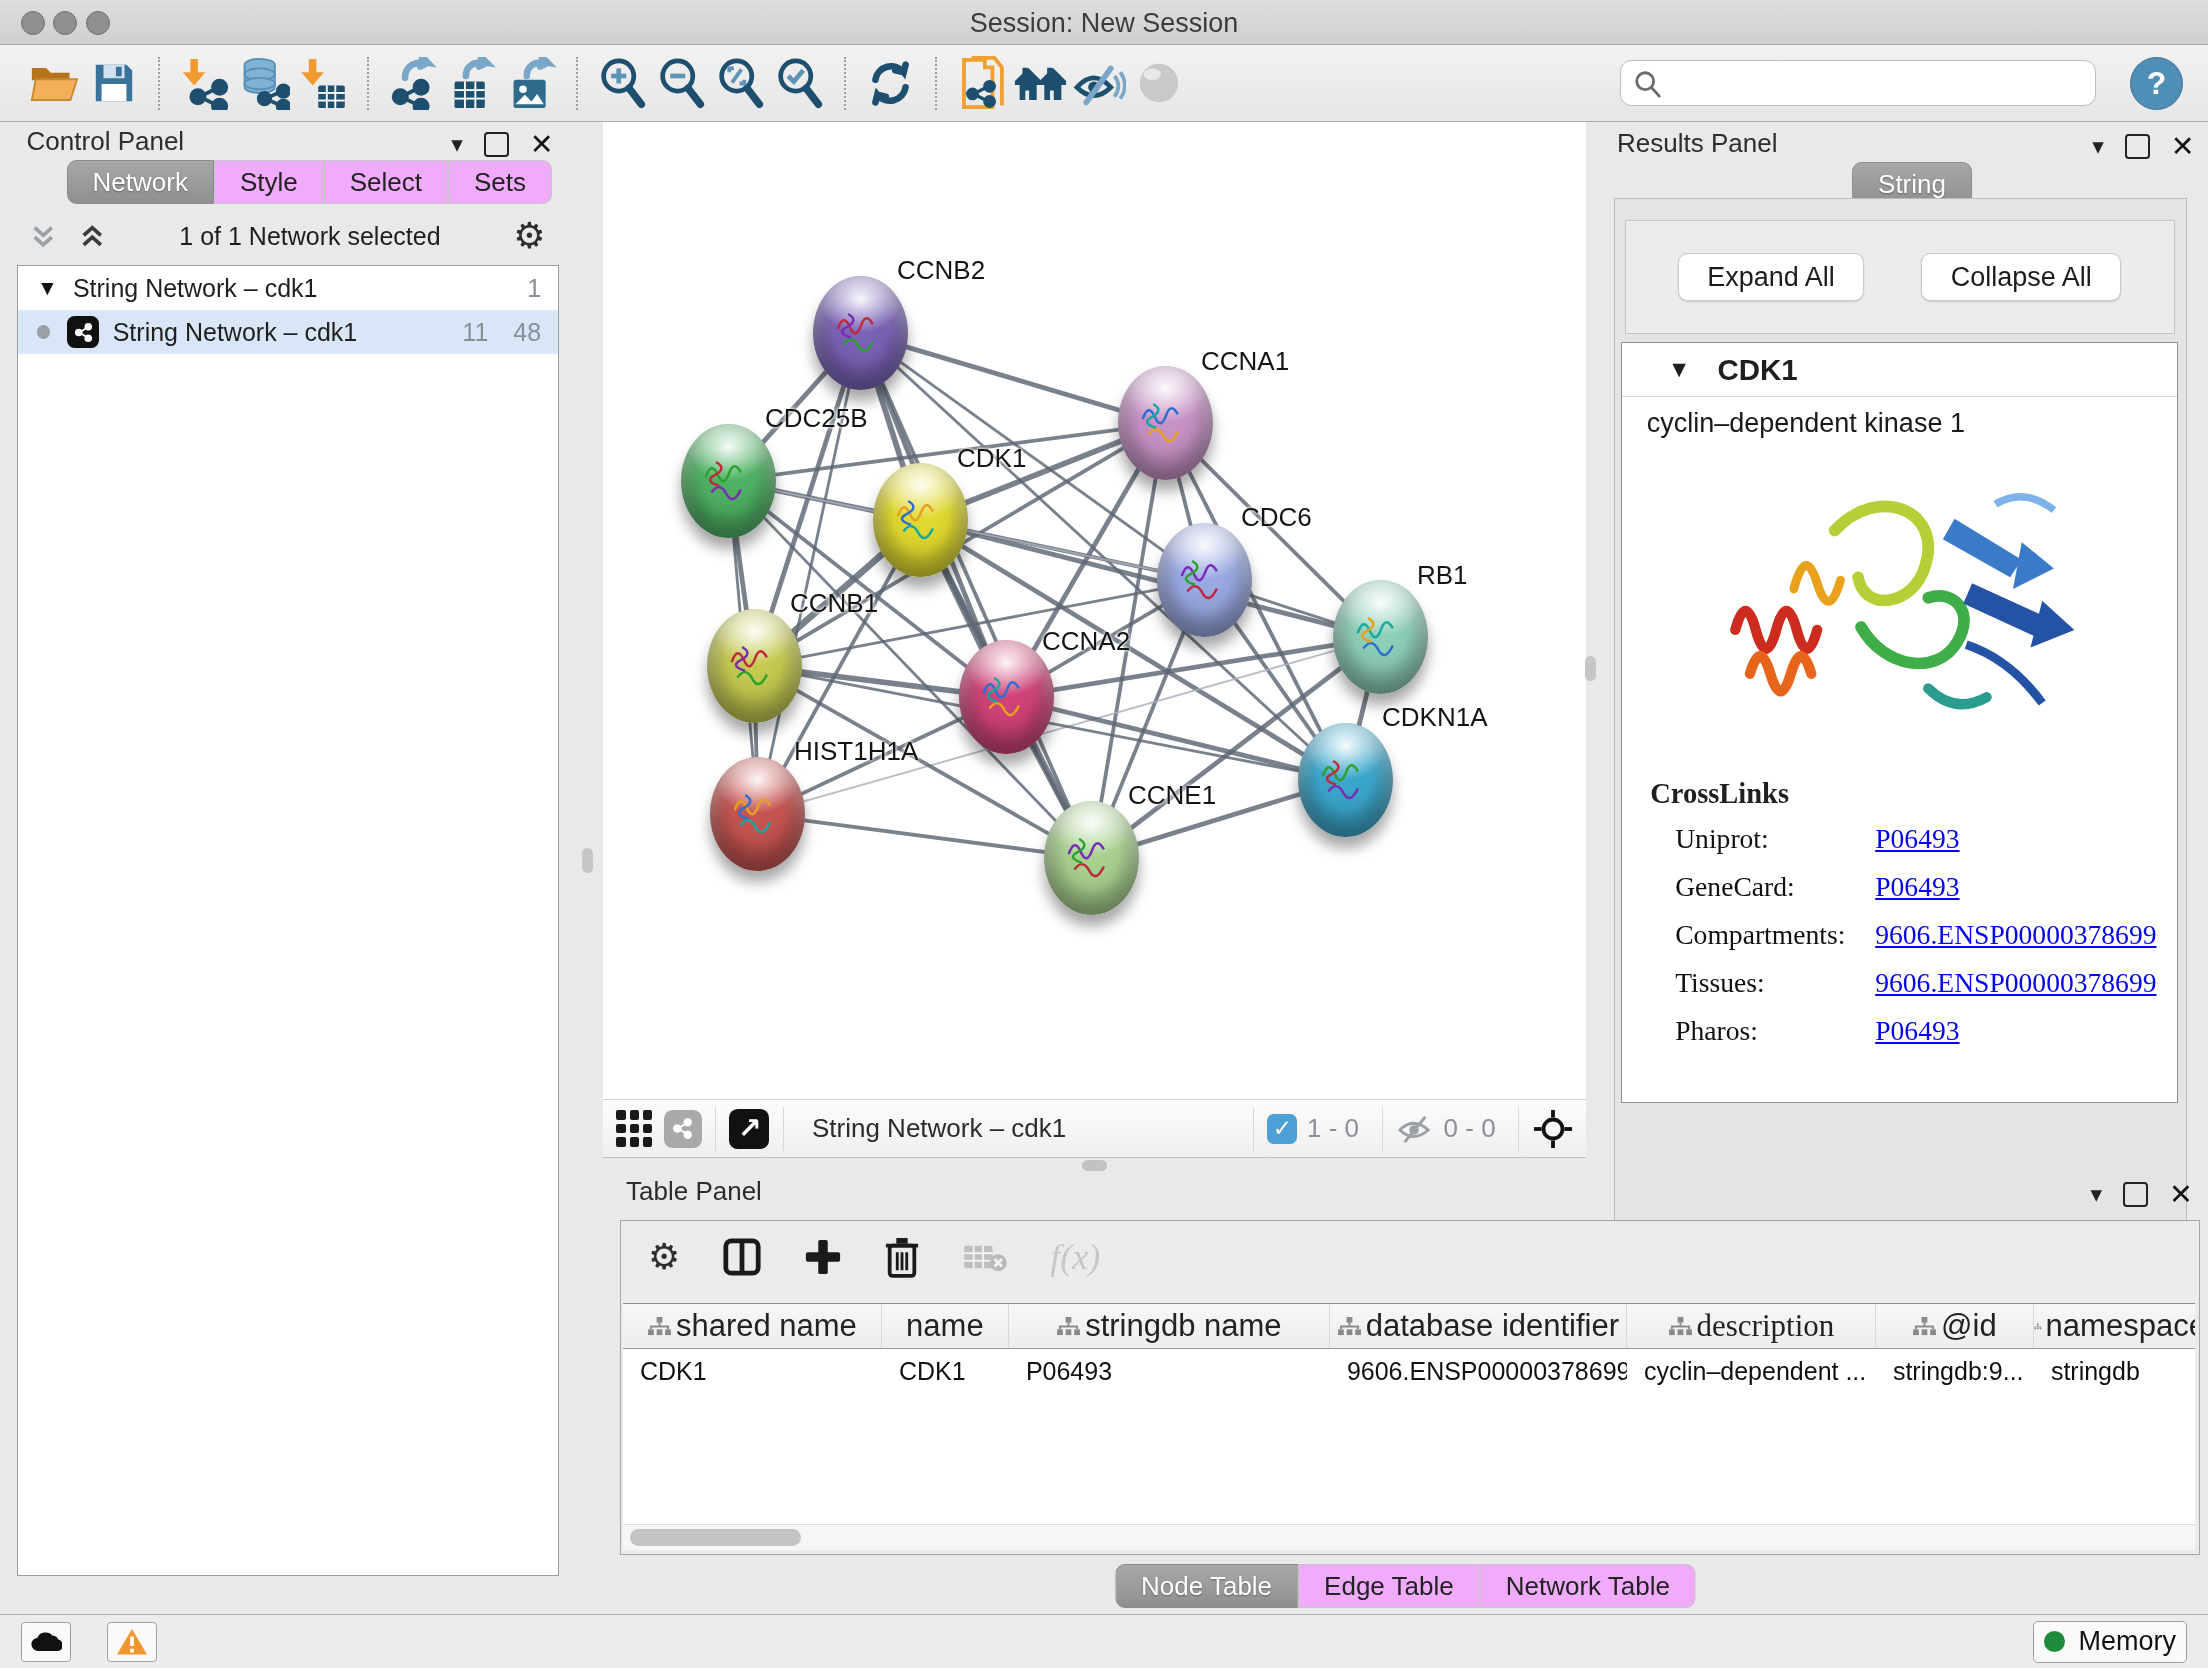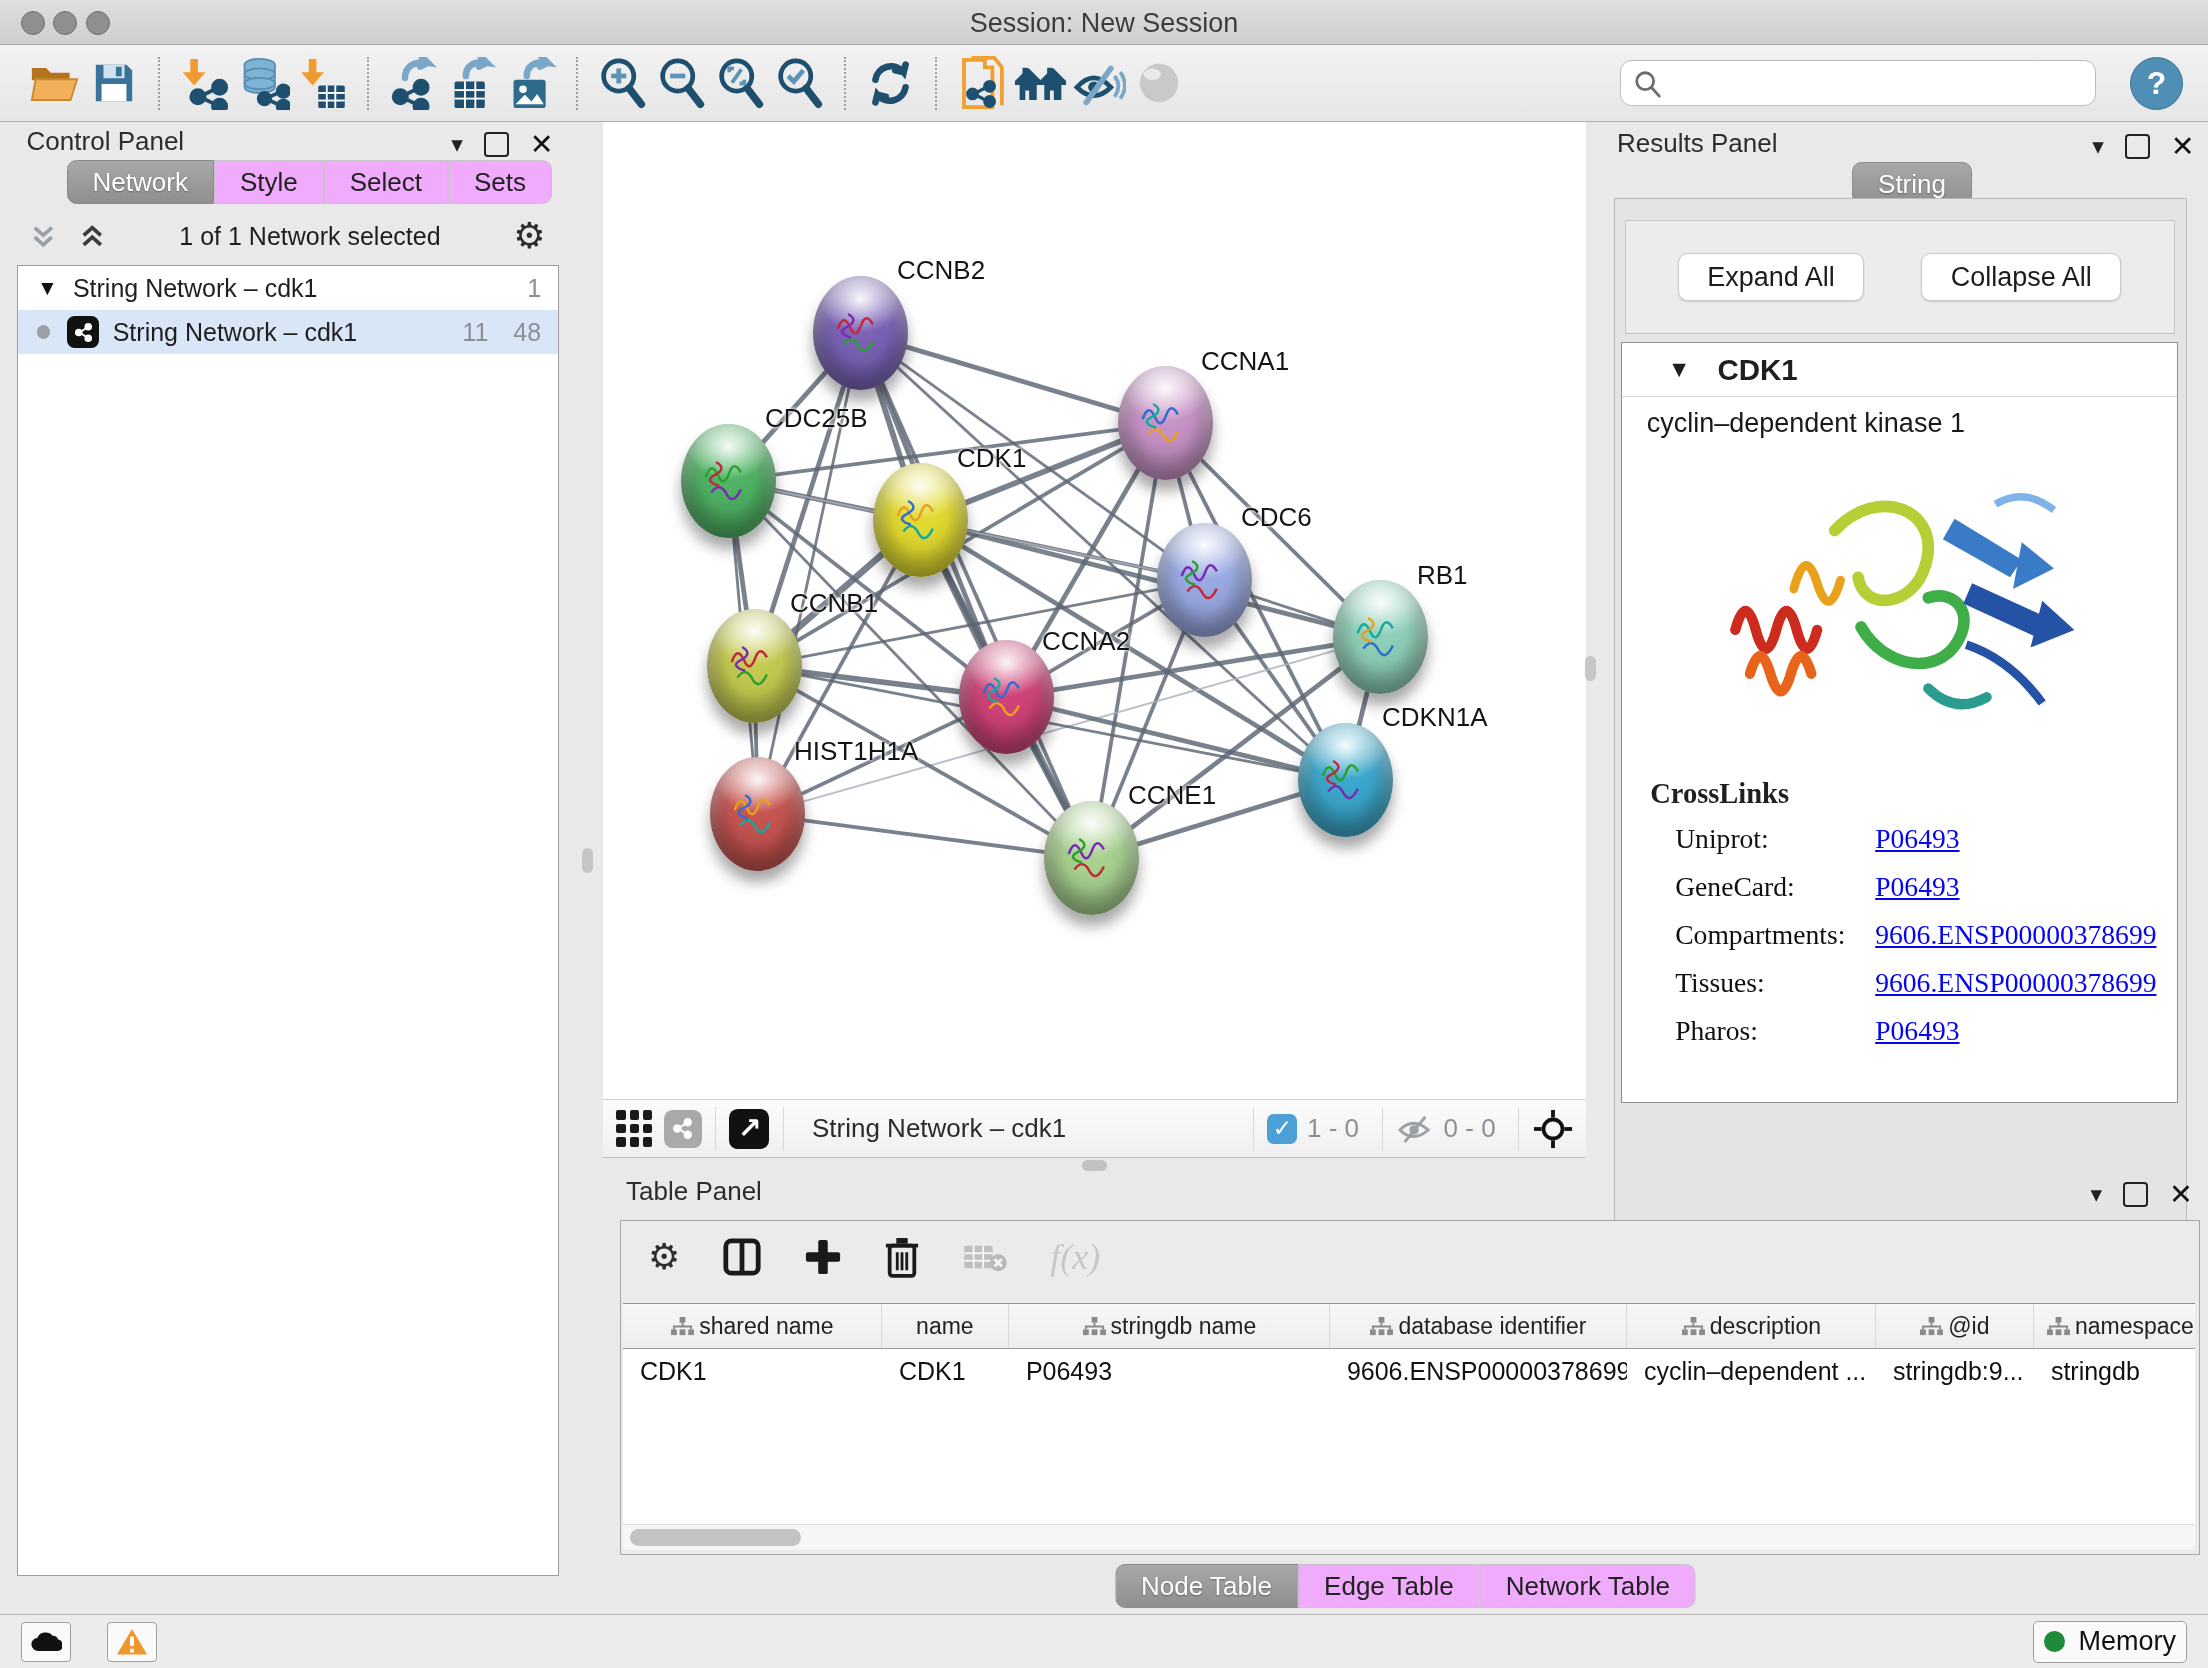--- a/index.html
+++ b/index.html
@@ -116,21 +116,21 @@
   .xl-link{color:#0606ee;text-decoration:underline;}
 
   
   #table-panel{position:absolute;left:603px;top:1172px;width:1605px;height:442px;}
   #tp-box{position:absolute;left:17px;top:48px;width:1580px;height:335px;background:#ebebeb;
     border:1.9px solid #a6a6a6;box-sizing:border-box;}
   #tp-toolbar{display:flex;align-items:center;gap:42px;height:72px;padding-left:27px;}
   #tp-table{position:absolute;left:1.9px;top:82px;width:1572px;height:221px;background:#fff;
     border-top:1.9px solid #8f8f8f;overflow:hidden;}
   .thead{display:flex;background:linear-gradient(#f7f7f7,#ededed);border-bottom:1.9px solid #9a9a9a;height:44px;}
-  .th{display:flex;align-items:center;justify-content:center;gap:4px;font-size:23px;color:#222;
+  .th{display:flex;align-items:center;justify-content:center;gap:4px;font-size:31px;color:#222;
     border-right:1.9px solid #d9d9d9;box-sizing:border-box;overflow:hidden;white-space:nowrap;flex:0 0 auto;}
   .trow{display:flex;height:44px;}
   .td{display:flex;align-items:center;font-size:25px;color:#111;padding-left:17px;
     box-sizing:border-box;overflow:hidden;white-space:nowrap;flex:0 0 auto;}
   #tp-hscroll{position:absolute;left:1.9px;bottom:3.8px;width:1572px;height:25px;background:#f6f6f6;
     border-top:1px solid #ddd;}
   #tp-thumb{position:absolute;left:7.6px;top:3.8px;width:171px;height:17px;border-radius:8.6px;background:#c3c3c3;}
   #tp-tabs{position:absolute;left:50%;transform:translateX(-50%);top:392px;display:flex;}
   #tp-tabs .tabbtn:first-child{border-radius:9.5px 0 0 9.5px;}
   #tp-tabs .tabbtn:last-child{border-radius:0 9.5px 9.5px 0;}
@@ -736,21 +736,21 @@
                   <rect x="1" y="14" width="6" height="6"></rect>
                   <rect x="10" y="14" width="6" height="6"></rect>
                   <rect x="19" y="14" width="6" height="6"></rect>
                 </g>
                 <g stroke="#8a8a8a" stroke-width="2" fill="none">
                   <path d="M13 7 v4 M4 14 v-3 h18 v3"></path>
                 </g>
               </svg>
               <span>database identifier</span>
             </div>
-            <div class="th" style="width: 249px;">
+            <div class="th" style="width: 249px; font-family: Liberation Serif, serif;">
               <svg width="25" height="21" viewBox="0 0 26 22">
                 <g fill="#8a8a8a">
                   <rect x="10" y="1" width="6" height="6"></rect>
                   <rect x="1" y="14" width="6" height="6"></rect>
                   <rect x="10" y="14" width="6" height="6"></rect>
                   <rect x="19" y="14" width="6" height="6"></rect>
                 </g>
                 <g stroke="#8a8a8a" stroke-width="2" fill="none">
                   <path d="M13 7 v4 M4 14 v-3 h18 v3"></path>
                 </g>

